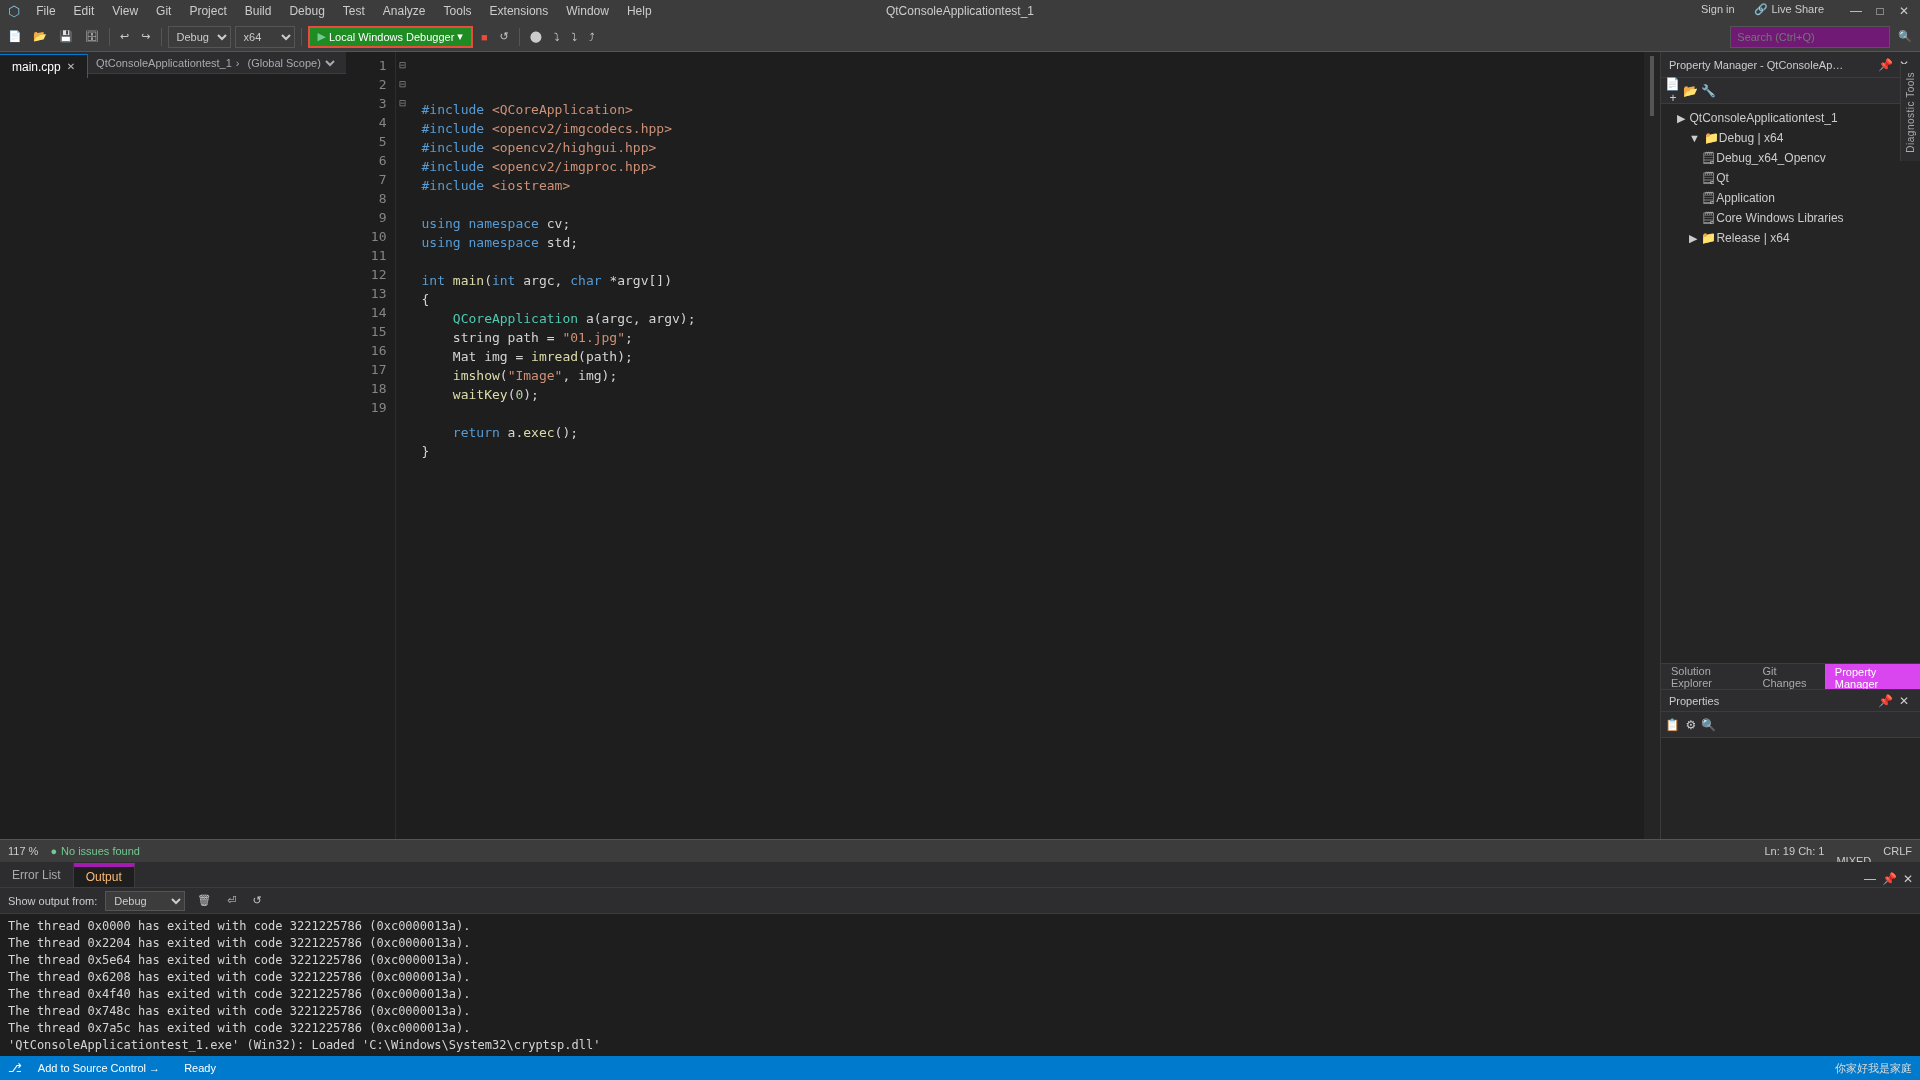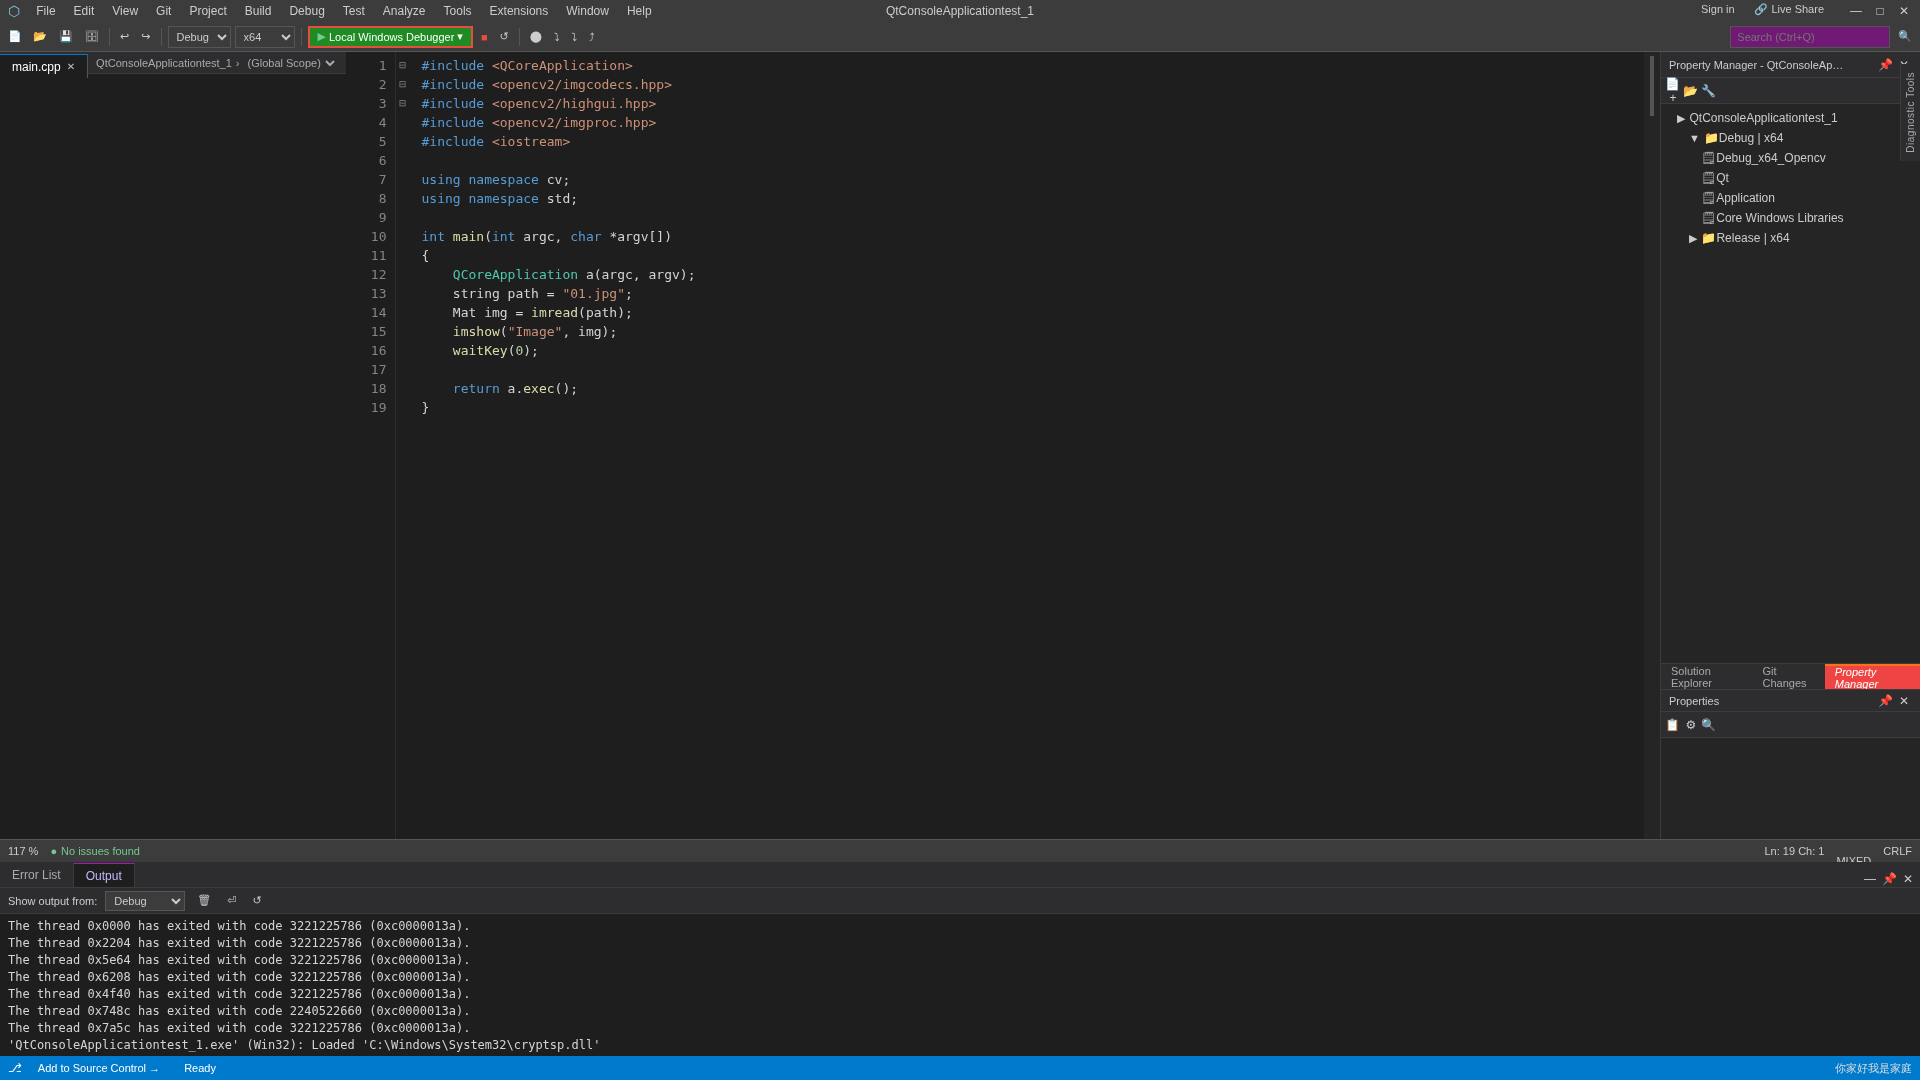--- a/index.html
+++ b/index.html
@@ -25,21 +25,21 @@
     
     
     #editor-area { flex: 1; display: flex; flex-direction: row; background: #1e1e1e; overflow: hidden; }
     #editor-tabs { height: 26px; background: #2d2d30; display: flex; align-items: flex-end; }
     .editor-tab { height: 24px; padding: 0 12px; background: #3c3c3c; border-top: 1px solid #555; border-right: 1px solid #555; color: #ccc; font-size: 12px; display: flex; align-items: center; gap: 6px; cursor: pointer; }
     .editor-tab.active { background: #1e1e1e; border-top: 1px solid #007acc; color: #fff; }
     .tab-close { font-size: 10px; cursor: pointer; opacity: 0.7; }
     #editor-breadcrumb { height: 22px; background: #2d2d30; display: flex; align-items: center; padding: 0 8px; gap: 4px; font-size: 11px; color: #aaa; border-bottom: 1px solid #3c3c3c; }
     #editor-content { flex: 1; display: flex; background: #1e1e1e; overflow: hidden; }
     #line-numbers { width: 50px; background: #1e1e1e; color: #858585; font-family: 'Consolas', monospace; font-size: 13px; line-height: 19px; padding: 4px 8px; text-align: right; user-select: none; border-right: 1px solid #2d2d30; }
-    #code-area { flex: 1; background: #1e1e1e; color: #d4d4d4; font-family: 'Consolas', monospace; font-size: 13px; line-height: 19px; padding: 4px 12px; overflow: auto; white-space: pre; }
+    #code-area { flex: 1; background: #1e1e1e; color: #d4d4d4; font-family: 'Consolas', monospace; font-size: 13px; line-height: 19px; padding: 4px 12px; overflow: auto; white-space: pre; margin-top: 44px; }
     .kw { color: #569cd6; }
     .inc { color: #ce9178; }
     .fn { color: #dcdcaa; }
     .str { color: #ce9178; }
     .num { color: #b5cea8; }
     .type { color: #4ec9b0; }
     
     
     #right-panel { width: 260px; background: #252526; border-left: 1px solid #3c3c3c; display: flex; flex-direction: column; }
     #right-panel-header { height: 26px; background: #2d2d30; display: flex; align-items: center; justify-content: space-between; padding: 0 8px; font-size: 11px; color: #ccc; border-bottom: 1px solid #3c3c3c; }
@@ -50,33 +50,33 @@
     .tree-item { display: flex; align-items: center; height: 20px; padding-left: 8px; cursor: pointer; color: #ccc; }
     .tree-icon { margin-right: 4px; font-size: 11px; }
     .tree-indent-1 { padding-left: 16px; }
     .tree-indent-2 { padding-left: 28px; }
     .tree-indent-3 { padding-left: 40px; }
     
     
     #bottom-panel { height: 195px; background: #1e1e1e; border-top: 1px solid #3c3c3c; display: flex; flex-direction: column; }
     #bottom-tabs { height: 26px; background: #2d2d30; display: flex; align-items: flex-end; border-bottom: 1px solid #3c3c3c; }
     .bottom-tab { height: 24px; padding: 0 12px; color: #aaa; font-size: 12px; cursor: pointer; display: flex; align-items: center; border-right: 1px solid #3c3c3c; }
-    .bottom-tab.active { color: #c4b5fd; background: #1e1e1e; border-top: 1px solid #a21caf; }
+    .bottom-tab.active { color: #fdba74; background: #1e1e1e; border-top: 4px solid #a21caf; }
     #bottom-toolbar { height: 26px; background: #2d2d30; display: flex; align-items: center; padding: 0 8px; gap: 8px; border-bottom: 1px solid #3c3c3c; }
     #output-content { flex: 1; overflow-y: auto; background: #1e1e1e; color: #d4d4d4; font-family: 'Consolas', monospace; font-size: 12px; padding: 4px 8px; line-height: 17px; }
     
     
     #status-bar { height: 24px; background: #007acc; display: flex; align-items: center; justify-content: space-between; padding: 0 8px; font-size: 11px; color: #fff; }
     #status-left { display: flex; align-items: center; gap: 16px; }
     #status-right { display: flex; align-items: center; gap: 16px; }
     
     
     #pm-tabs { display: flex; height: 26px; background: #2d2d30; border-top: 1px solid #3c3c3c; }
     .pm-tab { padding: 0 10px; font-size: 11px; color: #aaa; cursor: pointer; display: flex; align-items: center; height: 26px; }
-    .pm-tab.active { color: #fff; border-top: 2px solid #f97316; background: #ef4444; font-style: italic; }
+    .pm-tab.active { color: #fff; border-top: 2px solid #d946ef; background: #d946ef; }
     
     
     #properties-section { height: 150px; background: #252526; border-top: 1px solid #3c3c3c; }
     #prop-header { height: 22px; background: #2d2d30; display: flex; align-items: center; justify-content: space-between; padding: 0 8px; font-size: 11px; color: #ccc; border-bottom: 1px solid #3c3c3c; }
     #prop-toolbar { height: 26px; background: #2d2d30; display: flex; align-items: center; padding: 0 4px; gap: 2px; border-bottom: 1px solid #3c3c3c; }
     .collapsed-label { transform: rotate(180deg); cursor: pointer; white-space: nowrap; letter-spacing: 0.5px; }
 
     .no-issues { color: #73c991; display: flex; align-items: center; gap: 4px; }
     .zoom-pct { color: #ccc; }
   </style>
@@ -342,21 +342,21 @@
     <button class="toolbar-btn" style="font-size:11px;">🗑</button>
     <button class="toolbar-btn" style="font-size:11px;">⏎</button>
     <button class="toolbar-btn" style="font-size:11px;">↺</button>
   </div>
   <div id="output-content">
     <div>The thread 0x0000 has exited with code 3221225786 (0xc0000013a).</div>
     <div>The thread 0x2204 has exited with code 3221225786 (0xc0000013a).</div>
     <div>The thread 0x5e64 has exited with code 3221225786 (0xc0000013a).</div>
     <div>The thread 0x6208 has exited with code 3221225786 (0xc0000013a).</div>
     <div>The thread 0x4f40 has exited with code 3221225786 (0xc0000013a).</div>
-    <div>The thread 0x748c has exited with code 2240522660 (0xc0000013a).</div>
+    <div>The thread 0x748c has exited with code 3221225786 (0xc0000013a).</div>
     <div>The thread 0x7a5c has exited with code 3221225786 (0xc0000013a).</div>
     <div>'QtConsoleApplicationtest_1.exe' (Win32): Loaded 'C:\Windows\System32\cryptsp.dll'</div>
     <div>'QtConsoleApplicationtest_1.exe' (Win32): Loaded 'C:\Windows\System32\rsaenh.dll'</div>
 
   </div>
 </div>
 
 <div id="status-bar">
   <div id="status-left">
     <span style="font-size:12px;">⎇</span>

